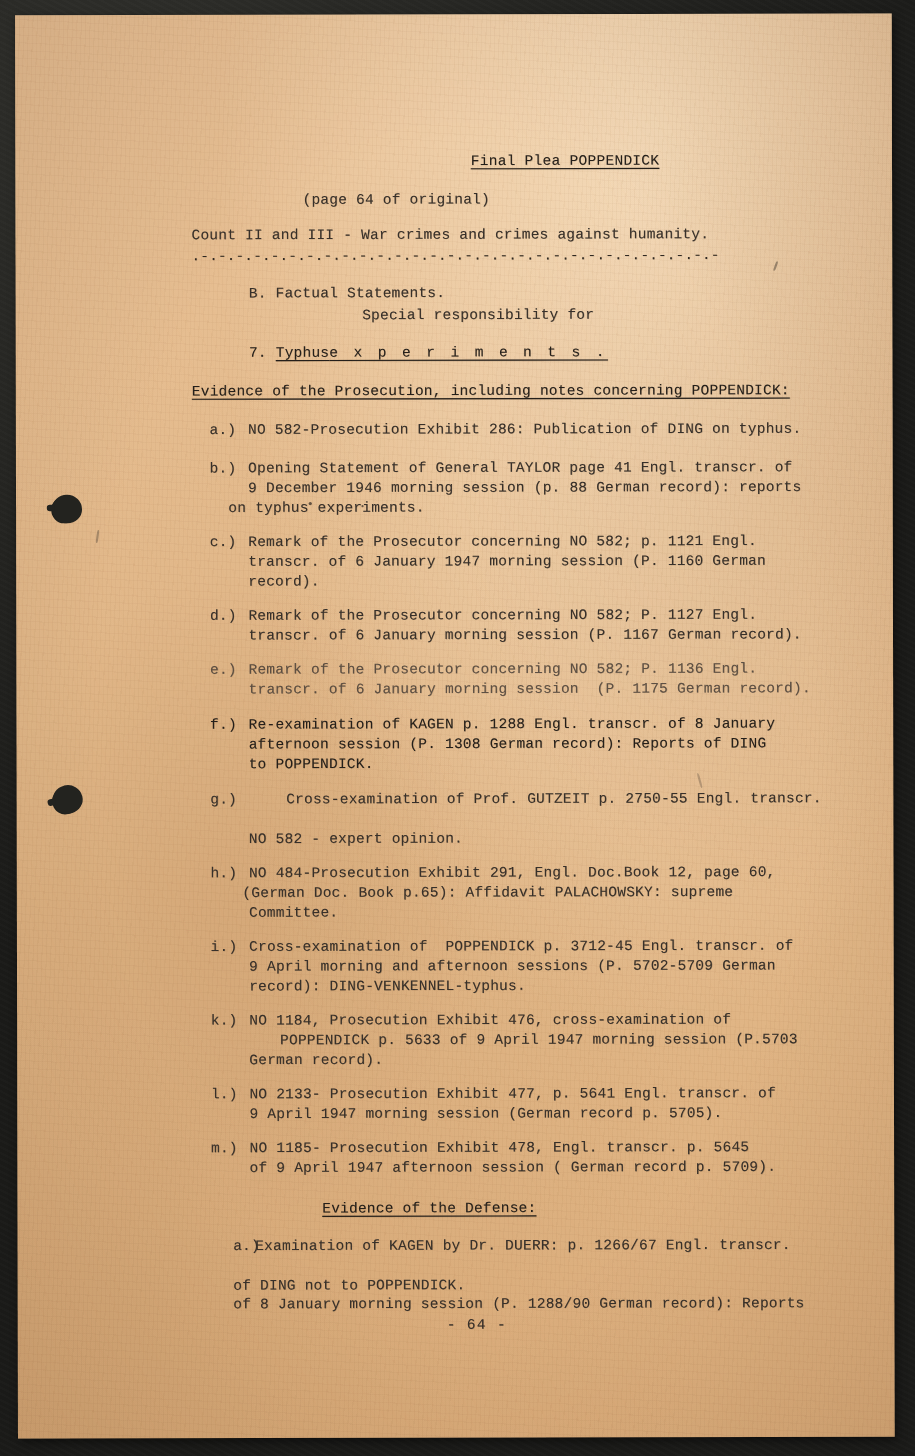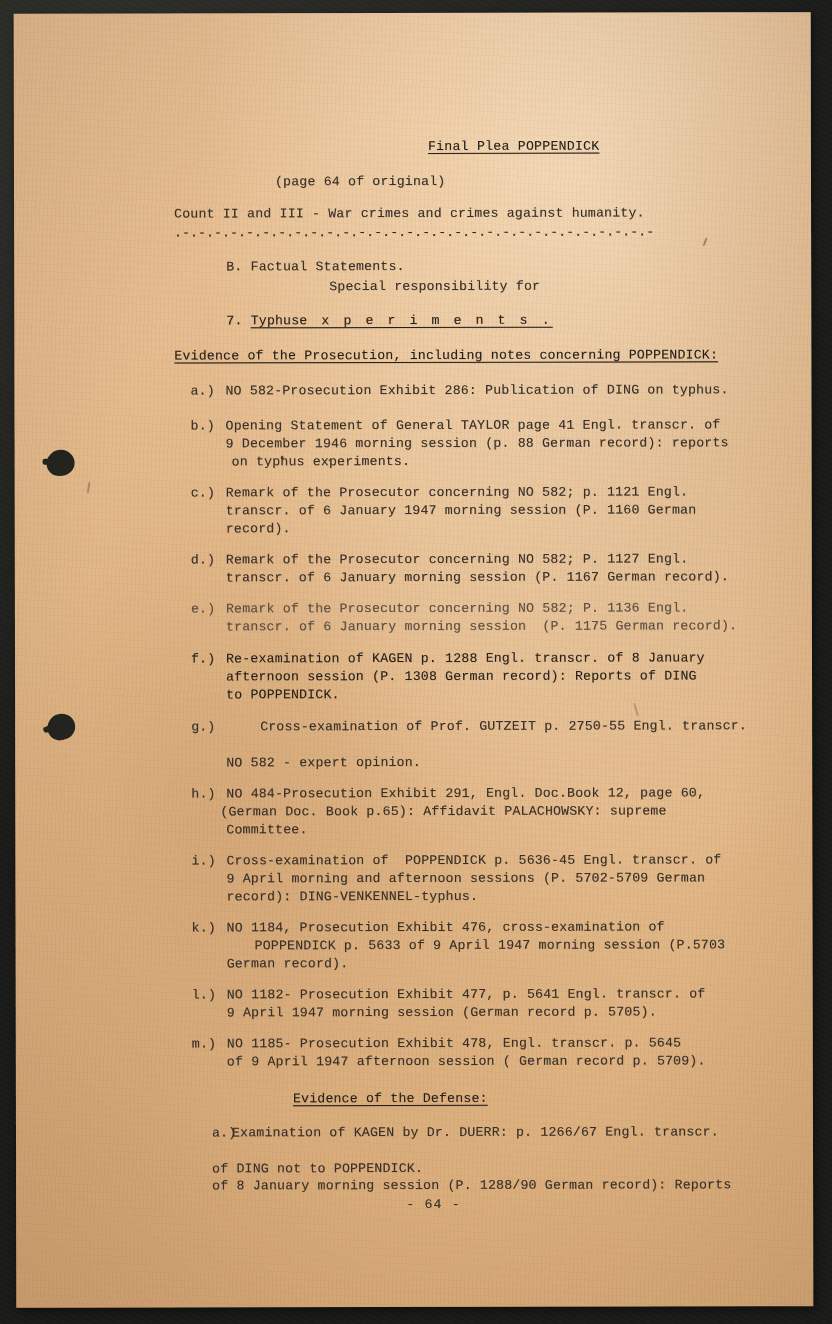--- a/index.html
+++ b/index.html
@@ -186,21 +186,21 @@
 
     
     
     <div class="line ink-med" style="left:176px; top:368px;">a.)</div>
     <div class="line ink-med" style="left:211px; top:368px;">NO 582-Prosecution Exhibit 286: Publication of DING on typhus.</div>
 
     
     <div class="line ink-med" style="left:176px; top:403px;">b.)</div>
     <div class="line ink-med" style="left:211px; top:403px;">Opening Statement of General TAYLOR page 41 Engl. transcr. of</div>
     <div class="line ink-med" style="left:211px; top:421px;">9 December 1946 morning session (p. 88 German record): reports</div>
-    <div class="line ink-med" style="left:217px; top:439px;">on typhus experiments.</div>
+    <div class="line ink-med" style="left:193px; top:439px;">on typhus experiments.</div>
 
     
     <div class="line ink-med" style="left:176px; top:470px;">c.)</div>
     <div class="line ink-med" style="left:211px; top:470px;">Remark of the Prosecutor concerning NO 582; p. 1121 Engl.</div>
     <div class="line ink-med" style="left:211px; top:488px;">transcr. of 6 January 1947 morning session (P. 1160 German</div>
     <div class="line ink-med" style="left:211px; top:506px;">record).</div>
 
     
     <div class="line ink-med" style="left:176px; top:537px;">d.)</div>
     <div class="line ink-med" style="left:211px; top:537px;">Remark of the Prosecutor concerning NO 582; P. 1127 Engl.</div>
@@ -223,33 +223,33 @@
     <div class="line ink-med" style="left:211px; top:740px;">NO 582 - expert opinion.</div>
 
     
     <div class="line ink-med" style="left:176px; top:771px;">h.)</div>
     <div class="line ink-med" style="left:211px; top:771px;">NO 484-Prosecution Exhibit 291, Engl. Doc.Book 12, page 60,</div>
     <div class="line ink-med" style="left:205px; top:789px;">(German Doc. Book p.65): Affidavit PALACHOWSKY: supreme</div>
     <div class="line ink-med" style="left:211px; top:807px;">Committee.</div>
 
     
     <div class="line ink-med" style="left:176px; top:838px;">i.)</div>
-    <div class="line ink-med" style="left:211px; top:838px;">Cross-examination of  POPPENDICK p. 5636-45 Engl. transcr. of</div>
+    <div class="line ink-med" style="left:211px; top:838px;">Cross-examination of  POPPENDICK p. 3712-45 Engl. transcr. of</div>
     <div class="line ink-med" style="left:211px; top:856px;">9 April morning and afternoon sessions (P. 5702-5709 German</div>
     <div class="line ink-med" style="left:211px; top:874px;">record): DING-VENKENNEL-typhus.</div>
 
     
     <div class="line ink-med" style="left:176px; top:905px;">k.)</div>
     <div class="line ink-med" style="left:211px; top:905px;">NO 1184, Prosecution Exhibit 476, cross-examination of</div>
     <div class="line ink-med" style="left:211px; top:923px;margin-left:28px;">POPPENDICK p. 5633 of 9 April 1947 morning session (P.5703</div>
     <div class="line ink-med" style="left:211px; top:941px;">German record).</div>
 
     
     <div class="line ink-med" style="left:176px; top:972px;">l.)</div>
-    <div class="line ink-med" style="left:211px; top:972px;">NO 1182- Prosecution Exhibit 477, p. 5641 Engl. transcr. of</div>
+    <div class="line ink-med" style="left:211px; top:972px;">NO 2133- Prosecution Exhibit 477, p. 5641 Engl. transcr. of</div>
     <div class="line ink-med" style="left:211px; top:990px;">9 April 1947 morning session (German record p. 5705).</div>
 
     
     <div class="line ink-med" style="left:176px; top:1021px;">m.)</div>
     <div class="line ink-med" style="left:211px; top:1021px;">NO 1185- Prosecution Exhibit 478, Engl. transcr. p. 5645</div>
     <div class="line ink-med" style="left:211px; top:1039px;">of 9 April 1947 afternoon session ( German record p. 5709).</div>
 
     
     <div class="line uline ink-strong" style="left:277px; top:1076px;">Evidence of the Defense:</div>
 

